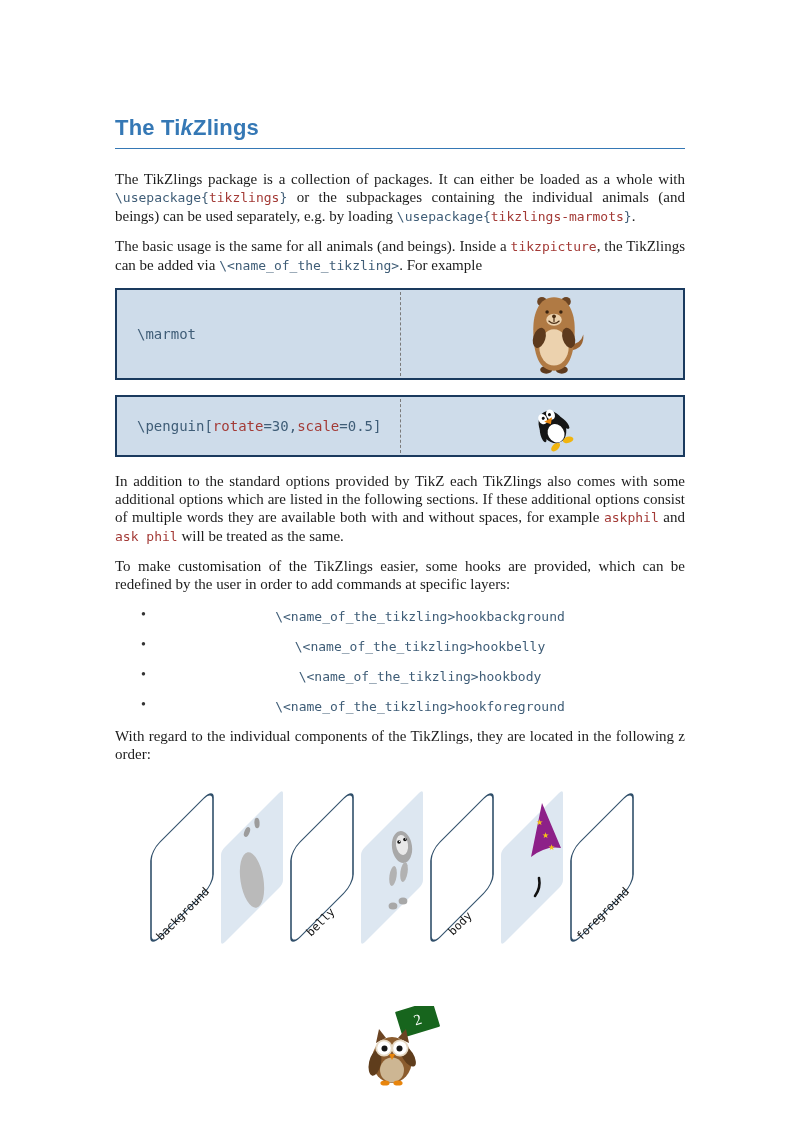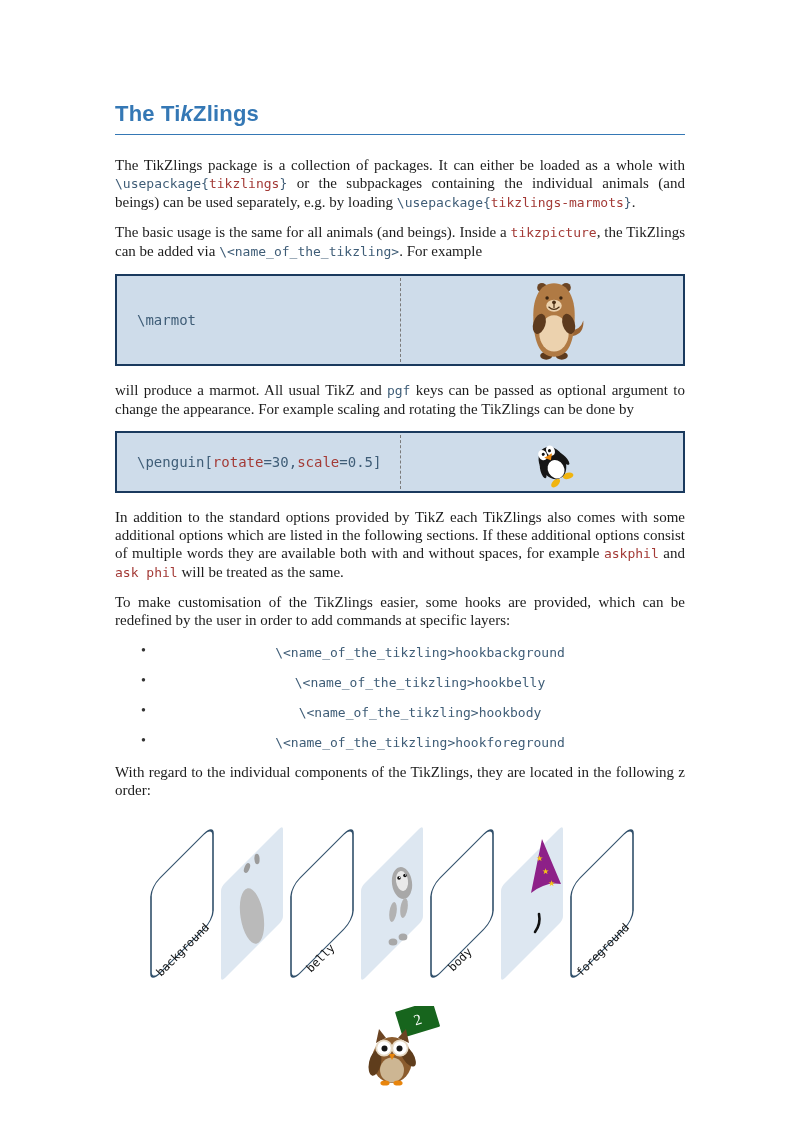--- a/index.html
+++ b/index.html
@@ -1,18 +1,18 @@
 <!DOCTYPE html>
 <html><head>
 <meta charset="utf-8">
 <style>
   html,body{margin:0;padding:0;background:#ffffff;}
   #page{position:relative;width:800px;height:1132px;background:#ffffff;overflow:hidden;
         font-family:"Liberation Serif", serif;color:#1c1c1c;}
-  #content{position:absolute;left:115px;top:0;width:570px;}
+  #content{position:absolute;left:115px;top:14px;width:570px;}
 
   h1.title{margin:0;padding-top:101px;font-family:"Liberation Sans", sans-serif;
            font-weight:600;font-size:22px;color:#3578b5;letter-spacing:.2px;}
   h1.title .it{font-style:italic;}
   .title-rule{border:0;border-bottom:1.5px solid #3578b5;margin:7px 0 21px 0;}
 
   p.body{font-size:15px;line-height:18px;text-align:justify;margin:0 0 11px 0;}
   .code{font-family:"DejaVu Sans Mono", monospace;font-size:13px;color:#3f5d77;}
   .code-red{font-family:"DejaVu Sans Mono", monospace;font-size:13px;color:#a33a36;}
 
@@ -64,21 +64,20 @@
           <ellipse cx="52" cy="52" rx="7" ry="12" transform="rotate(-18 52 52)" fill="#5d3a1d"></ellipse>
           <circle cx="27" cy="22" r="2" fill="#3a2410"></circle>
           <circle cx="43" cy="22" r="2" fill="#3a2410"></circle>
           <ellipse cx="35" cy="31" rx="9" ry="7" fill="#ecd2ae"></ellipse>
           <circle cx="35" cy="27" r="2.2" fill="#4a2e14"></circle>
           <path d="M35,29 L35,33 M29,32.5 Q35,38 41,32.5" stroke="#4a2e14" stroke-width="1.4" fill="none" stroke-linecap="round"></path>
         </svg>
       </div>
     </div>
 
-    <p class="body"><span>will produce a marmot. All usual TikZ and </span><span class="code">pgf</span><span> keys can be passed as optional argument to change the appearance. For example scaling and rotating the TikZlings can be done by</span></p>
 
     <div class="example-box short">
       <div class="left"><span class="code">\penguin[</span><span class="code-red">rotate</span><span class="code">=30,</span><span class="code-red">scale</span><span class="code">=0.5]</span></div>
       <div class="divider"></div>
       <div class="right">
         <svg width="54" height="54" viewBox="0 0 60 60">
           <g transform="rotate(-30 30 30)">
             <ellipse cx="18" cy="50" rx="6" ry="3.5" transform="rotate(-15 18 50)" fill="#f0b40f"></ellipse>
             <ellipse cx="34" cy="50" rx="6" ry="3.5" transform="rotate(15 34 50)" fill="#f0b40f"></ellipse>
             <ellipse cx="26" cy="29" rx="14" ry="19" fill="#161616"></ellipse>

